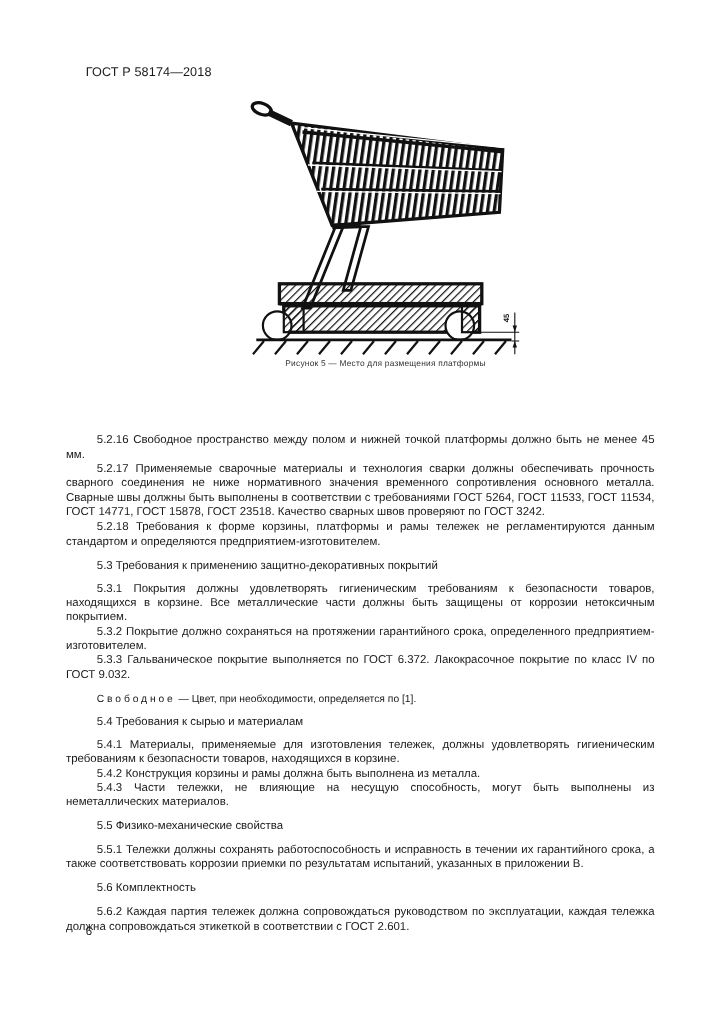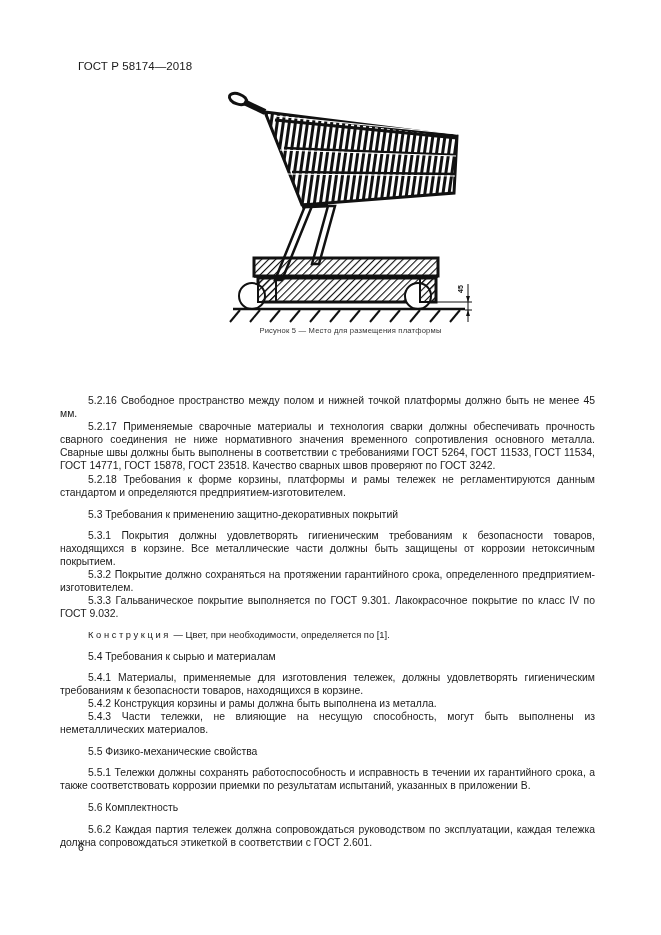--- a/index.html
+++ b/index.html
@@ -98,22 +98,22 @@
 <div class="caption">Рисунок 5 — Место для размещения платформы</div>
 
 <div class="body-text">
   <p class="p">5.2.16 Свободное пространство между полом и нижней точкой платформы должно быть не менее 45 мм.</p>
   <p class="p">5.2.17 Применяемые сварочные материалы и технология сварки должны обеспечивать прочность сварного соединения не ниже нормативного значения временного сопротивления основного металла. Сварные швы должны быть выполнены в соответствии с требованиями ГОСТ 5264, ГОСТ 11533, ГОСТ 11534, ГОСТ 14771, ГОСТ 15878, ГОСТ 23518. Качество сварных швов проверяют по ГОСТ 3242.</p>
   <p class="p">5.2.18 Требования к форме корзины, платформы и рамы тележек не регламентируются данным стандартом и определяются предприятием-изготовителем.</p>
 
   <p class="h">5.3 Требования к применению защитно-декоративных покрытий</p>
   <p class="p">5.3.1 Покрытия должны удовлетворять гигиеническим требованиям к безопасности товаров, находящихся в корзине. Все металлические части должны быть защищены от коррозии нетоксичным покрытием.</p>
   <p class="p">5.3.2 Покрытие должно сохраняться на протяжении гарантийного срока, определенного предприятием-изготовителем.</p>
-  <p class="p">5.3.3 Гальваническое покрытие выполняется по ГОСТ 9.301. Лакокрасочное покрытие по класс IV по ГОСТ 9.032.</p>
-  <p class="note"><span class="sp">Конструкция</span><span> — Цвет, при необходимости, определяется по [1].</span></p>
+  <p class="p">5.3.3 Гальваническое покрытие выполняется по ГОСТ 6.372. Лакокрасочное покрытие по класс IV по ГОСТ 9.032.</p>
+  <p class="note"><span class="sp">Свободное</span><span> — Цвет, при необходимости, определяется по [1].</span></p>
 
   <p class="h">5.4 Требования к сырью и материалам</p>
   <p class="p">5.4.1 Материалы, применяемые для изготовления тележек, должны удовлетворять гигиеническим требованиям к безопасности товаров, находящихся в корзине.</p>
   <p class="p">5.4.2 Конструкция корзины и рамы должна быть выполнена из металла.</p>
   <p class="p">5.4.3 Части тележки, не влияющие на несущую способность, могут быть выполнены из неметаллических материалов.</p>
 
   <p class="h">5.5 Физико-механические свойства</p>
   <p class="p">5.5.1 Тележки должны сохранять работоспособность и исправность в течении их гарантийного срока, а также соответствовать коррозии приемки по результатам испытаний, указанных в приложении В.</p>
 
   <p class="h">5.6 Комплектность</p>

